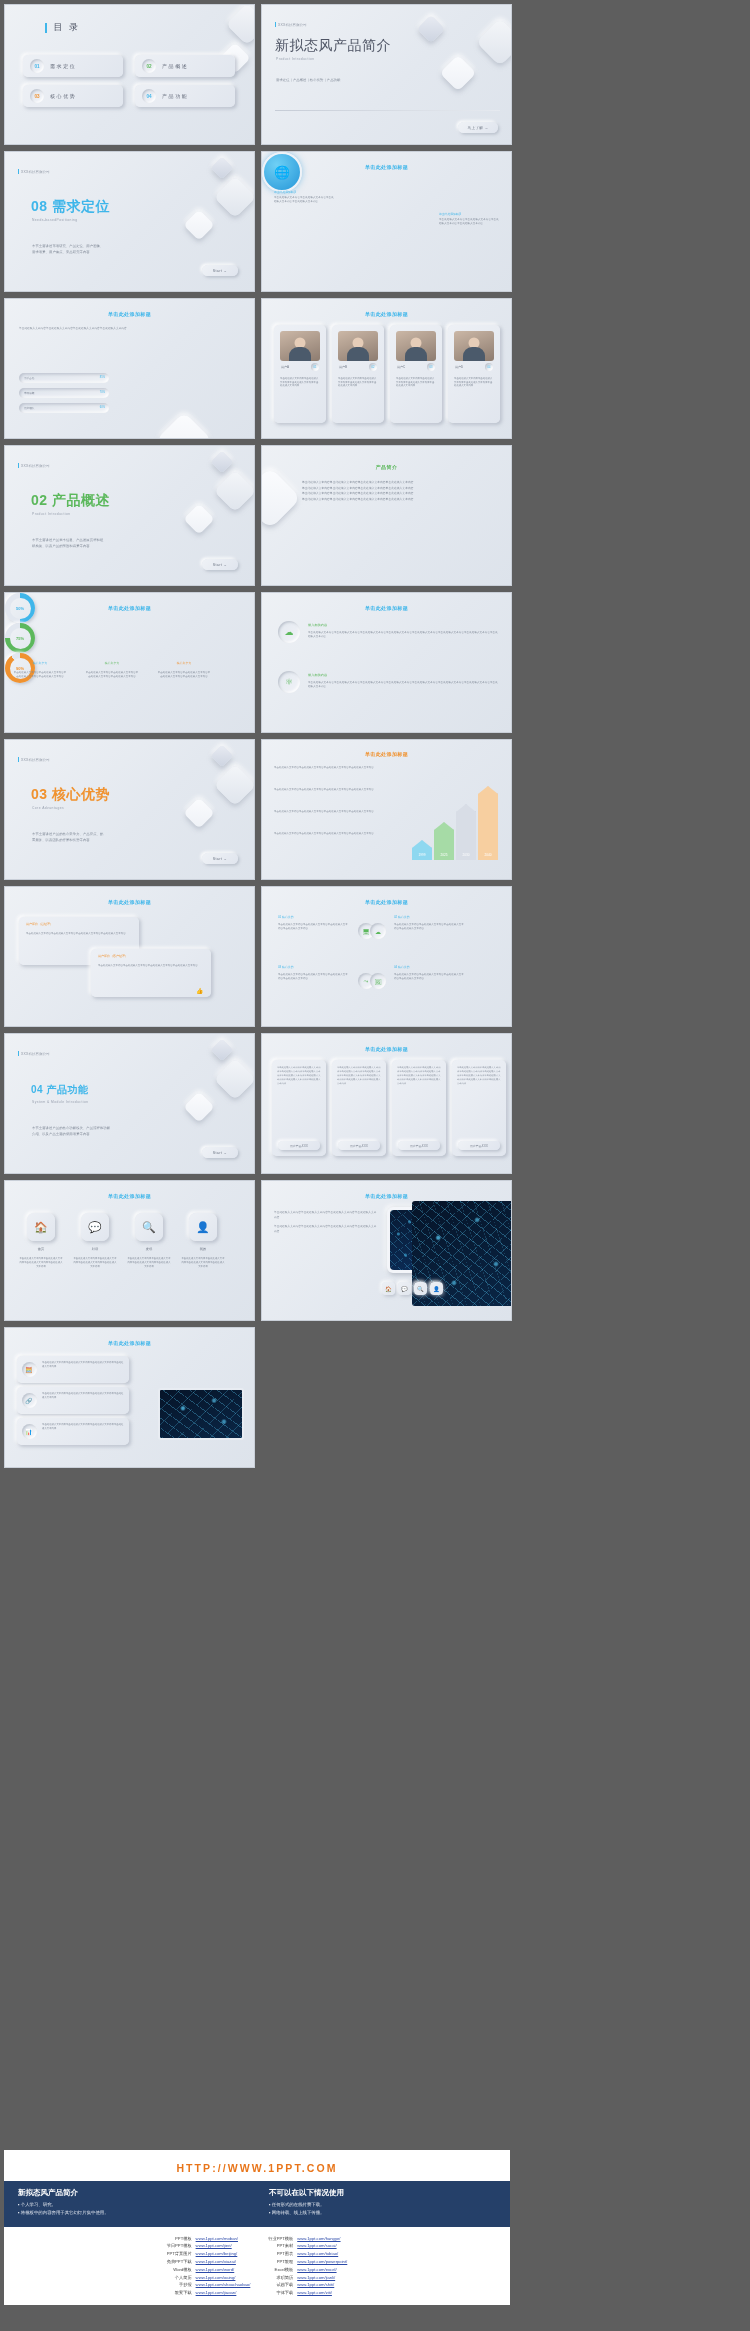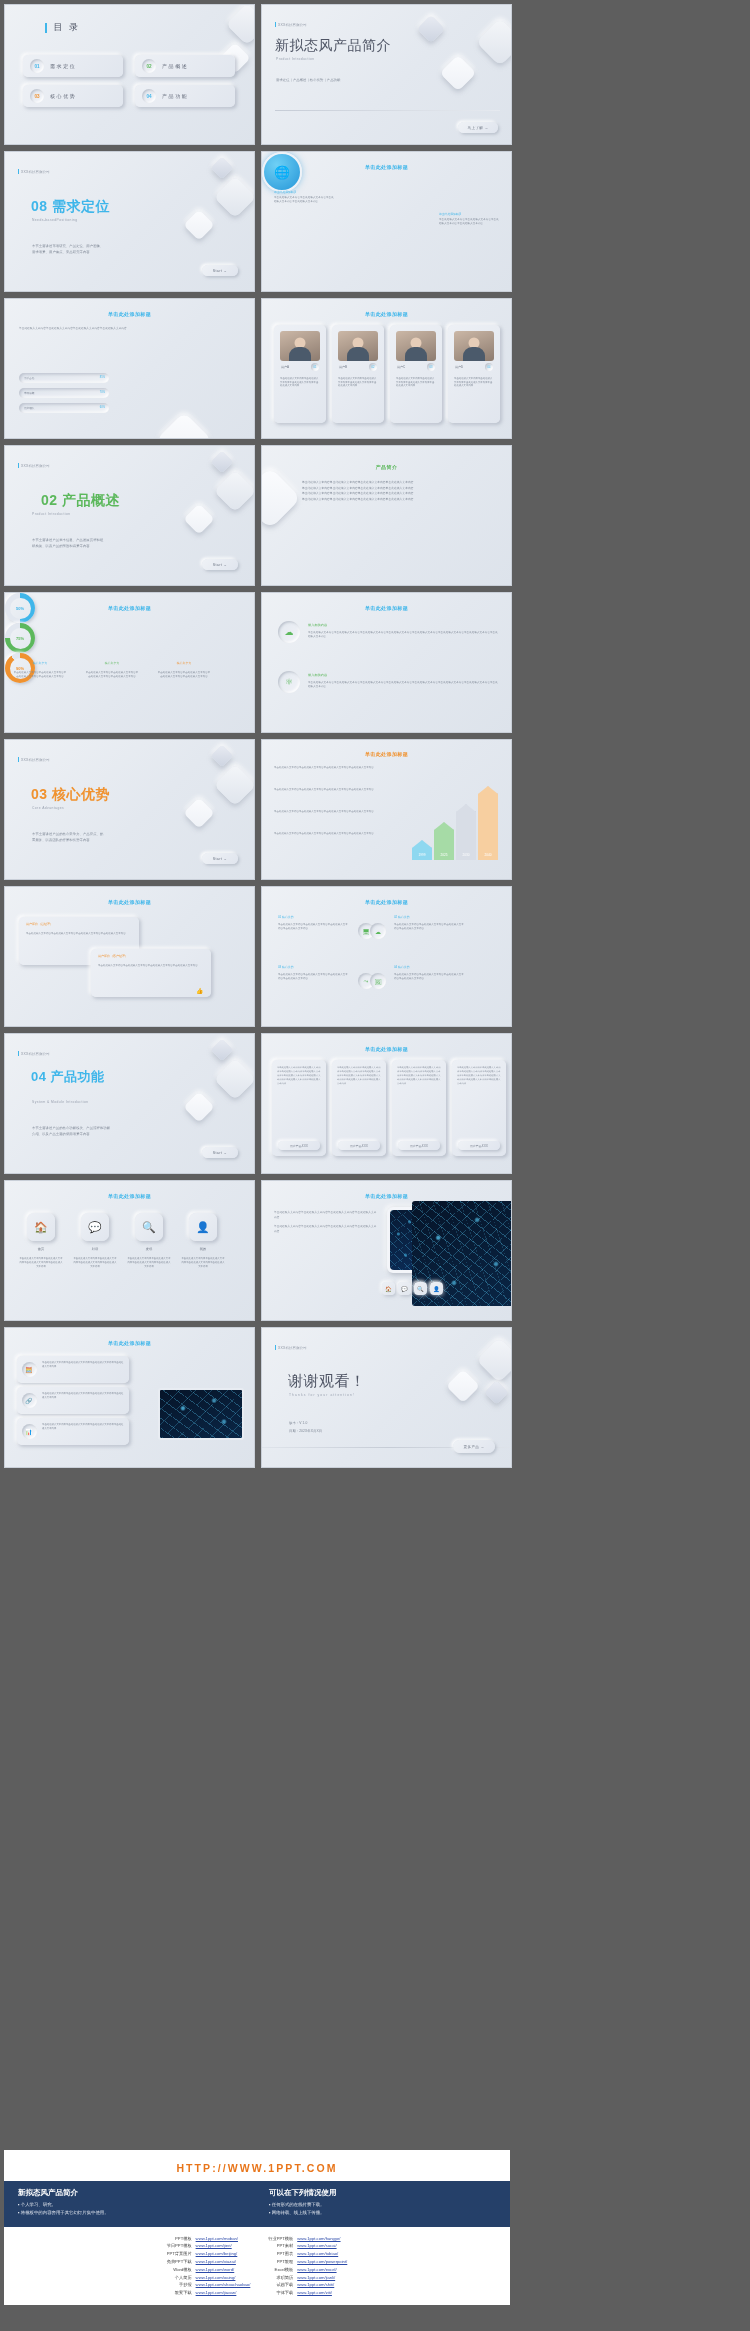--- a/index.html
+++ b/index.html
@@ -232,21 +232,21 @@
     </div>
 
     <div class="slide sec">
         <div class="deco" style="width:30px;height:30px;right:4px;top:30px;"></div>
         <div class="deco light" style="width:22px;height:22px;right:44px;top:62px;"></div>
         <div class="deco v2" style="width:16px;height:16px;right:24px;top:8px;"></div>
         <div class="brand">
           <span class="bar"></span>
           <span>XXX科技有限公司</span>
         </div>
-        <div class="h1" style="left:36px;top:46px;font-size:14px;color:#5cb85c;font-weight:700;text-align:right;">02 产品概述</div>
+        <div class="h1" style="left:26px;top:46px;font-size:14px;color:#5cb85c;font-weight:700;text-align:right;">02 产品概述</div>
         <div class="sub-en" style="left:27px;top:66px;">Product Introduction</div>
         <div class="body-txt" style="left:27px;top:92px;white-space:pre-line;">本节主要讲述产品基本信息、产品发展历程和组
 织构架、以及产品的宗旨和愿景等内容</div>
         <div class="pill" style="right:16px;top:113px;width:36px;height:11px;">Start →</div>
       </div>
 
     <div class="slide">
       <div class="title-c gr" style="top:18px;">产品简介</div>
       <div style="position:absolute;left:40px;top:34px;width:175px;">
         <div class="body-txt" style="position:relative;font-size:2.7px;line-height:2.1;">单击此处输入文本内容单击此处输入文本内容单击此处输入文本内容单击此处输入文本内容</div>
@@ -382,21 +382,21 @@
     </div>
 
     <div class="slide sec">
         <div class="deco" style="width:30px;height:30px;right:4px;top:30px;"></div>
         <div class="deco light" style="width:22px;height:22px;right:44px;top:62px;"></div>
         <div class="deco v2" style="width:16px;height:16px;right:24px;top:8px;"></div>
         <div class="brand">
           <span class="bar"></span>
           <span>XXX科技有限公司</span>
         </div>
-        <div class="h1" style="left:26px;top:34px;font-size:13px;color:#3fb6ea;font-weight:700;">04 产品功能</div>
+        <div class="h1" style="left:26px;top:49px;font-size:10px;color:#3fb6ea;font-weight:700;">04 产品功能</div>
         <div class="sub-en" style="left:27px;top:66px;">System &amp; Module Introduction</div>
         <div class="body-txt" style="left:27px;top:92px;white-space:pre-line;">本节主要讲述产品的核心功能模块、产品流程和功能
 介绍、以及产品主要的使用场景等内容</div>
         <div class="pill" style="right:16px;top:113px;width:36px;height:11px;">Start →</div>
       </div>
 
     <div class="slide">
       <div class="title-c" style="top:12px;">单击此处添加标题</div>
       <div id="col-list">
           <div class="card" style="left:10px;top:26px;width:54px;height:96px;">
@@ -511,52 +511,37 @@
       <div style="position:absolute;right:10px;top:60px;width:86px;height:52px;border-radius:3px;background:linear-gradient(160deg,#061428,#0a2646);overflow:hidden;border:2px solid #e8ecf2;">
         <div style="width:100%;height:100%;background:
           radial-gradient(circle at 28% 38%, rgba(90,210,255,.7) 0 1.1px, transparent 3px),
           radial-gradient(circle at 66% 22%, rgba(90,210,255,.6) 0 1.1px, transparent 3px),
           radial-gradient(circle at 78% 66%, rgba(90,210,255,.6) 0 1.1px, transparent 3px),
           repeating-linear-gradient(36deg, rgba(90,210,255,.32) 0 .7px, transparent .7px 8px),
           repeating-linear-gradient(-44deg, rgba(90,210,255,.24) 0 .6px, transparent .6px 11px);"></div>
       </div>
     </div>
 
-    <div class="slide">
-      <div class="deco" style="width:32px;height:32px;right:-4px;top:16px;"></div>
-      <div class="deco light" style="width:24px;height:24px;right:36px;top:46px;"></div>
-      <div class="deco v2" style="width:17px;height:17px;right:6px;top:56px;"></div>
-      <div class="brand">
-          <span class="bar"></span>
-          <span>XXX科技有限公司</span>
-        </div>
-      <div class="h1" style="left:26px;top:44px;font-size:15px;color:#4e5464;">谢谢观看！</div>
-      <div class="sub-en" style="left:27px;top:65px;letter-spacing:1.1px;">Thanks for your attention!</div>
-      <div class="body-txt" style="left:27px;top:93px;">版本：V 1.0</div>
-      <div class="body-txt" style="left:27px;top:101px;">日期：202X年X月X日</div>
-      <div style="position:absolute;left:0;top:119px;width:251px;height:1px;background:linear-gradient(90deg,#dfe4eb,#c6ccd6,#dfe4eb);"></div>
-      <div class="pill" style="right:16px;top:112px;width:42px;height:13px;">更多产品 →</div>
-    </div>
 
   </div>
 
   <div class="footer-block">
     <div class="fb-white">
       <div class="logo-url">HTTP://WWW.1PPT.COM</div>
     </div>
     <div class="fb-blue">
       <div style="flex:1;">
         <h4>新拟态风产品简介</h4>
         <ul id="allow-list">
             <li>个人学习、研究。</li>
             <li>将模板中的内容套用于其它幻灯片集中使用。</li>
           </ul>
       </div>
       <div style="flex:1;">
-        <h4>可以在下列情况使用</h4>
+        <h4>不可以在以下情况使用</h4>
         <ul id="deny-list">
             <li>任何形式的在线付费下载。</li>
             <li>网络转载、线上线下传播。</li>
           </ul>
       </div>
     </div>
     <div class="fb-links">
       <table>
           <tbody id="lk1">
             <tr>

